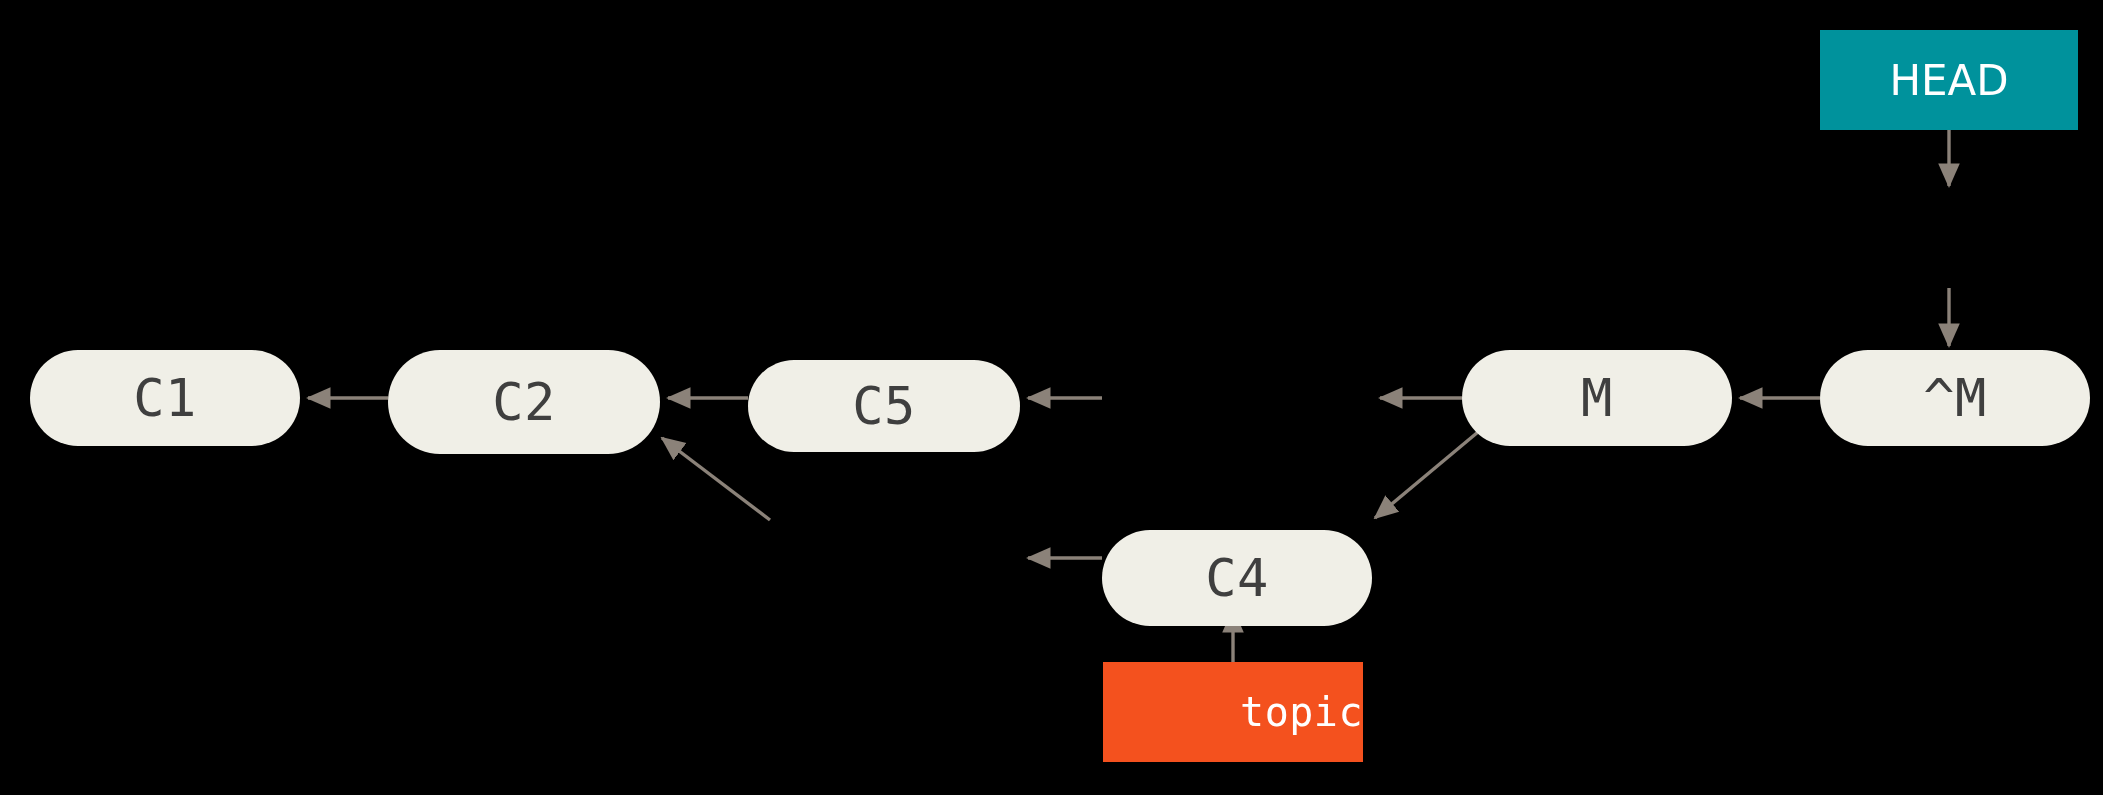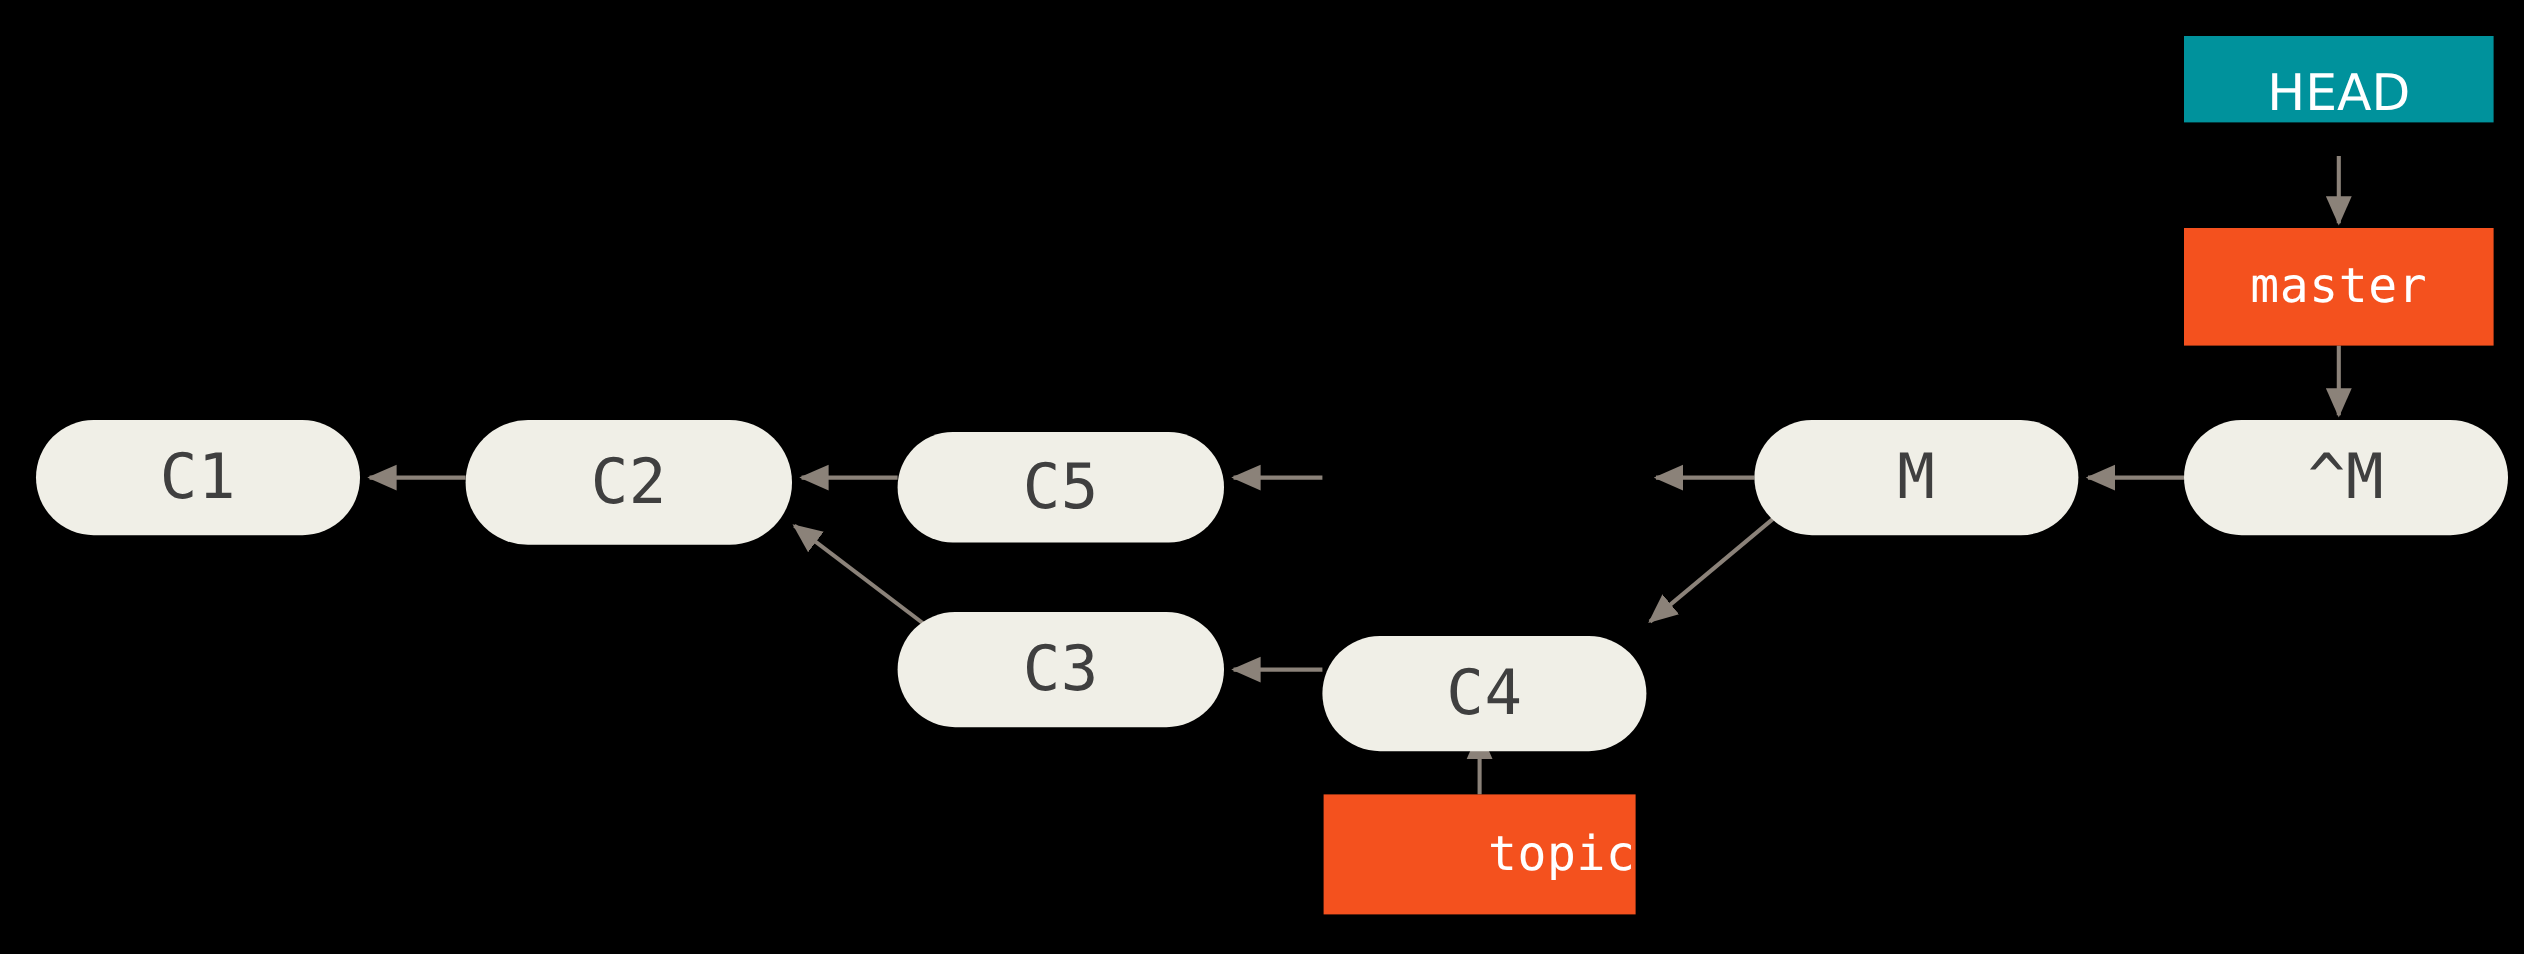--- a/index.html
+++ b/index.html
@@ -98,30 +98,24 @@
   </div>
   <div class="node commit" style="left:748px; top:360px; width:272px; height:92px;">
     <span>C5</span>
   </div>
   <div class="node commit" style="left:1462px; top:350px; width:270px; height:96px;">
     <span>M</span>
   </div>
   <div class="node commit" style="left:1820px; top:350px; width:270px; height:96px;">
     <span>^M</span>
   </div>
-  <div class="node commit" style="left:748px; top:510px; width:272px; height:96px;">
-    <span>C3</span>
-  </div>
   <div class="node commit" style="left:1102px; top:530px; width:270px; height:96px;">
     <span>C4</span>
   </div>
 
-  <div class="node ref head-ref" style="left:1820px; top:30px; width:258px; height:72px; background:#00929c;align-items:flex-end;">
+  <div class="node ref head-ref" style="left:1820px; top:30px; width:258px; height:100px; background:#00929c;">
     <span>HEAD</span>
-  </div>
-  <div class="node ref" style="left:1820px; top:190px; width:258px; height:98px; background:#f4511e;">
-    <span>master</span>
   </div>
   <div class="node ref" style="left:1103px; top:662px; width:260px; height:100px; background:#f4511e;justify-content:flex-end;">
     <span>topic</span>
   </div>
 
 </div>
 
 </body></html>

